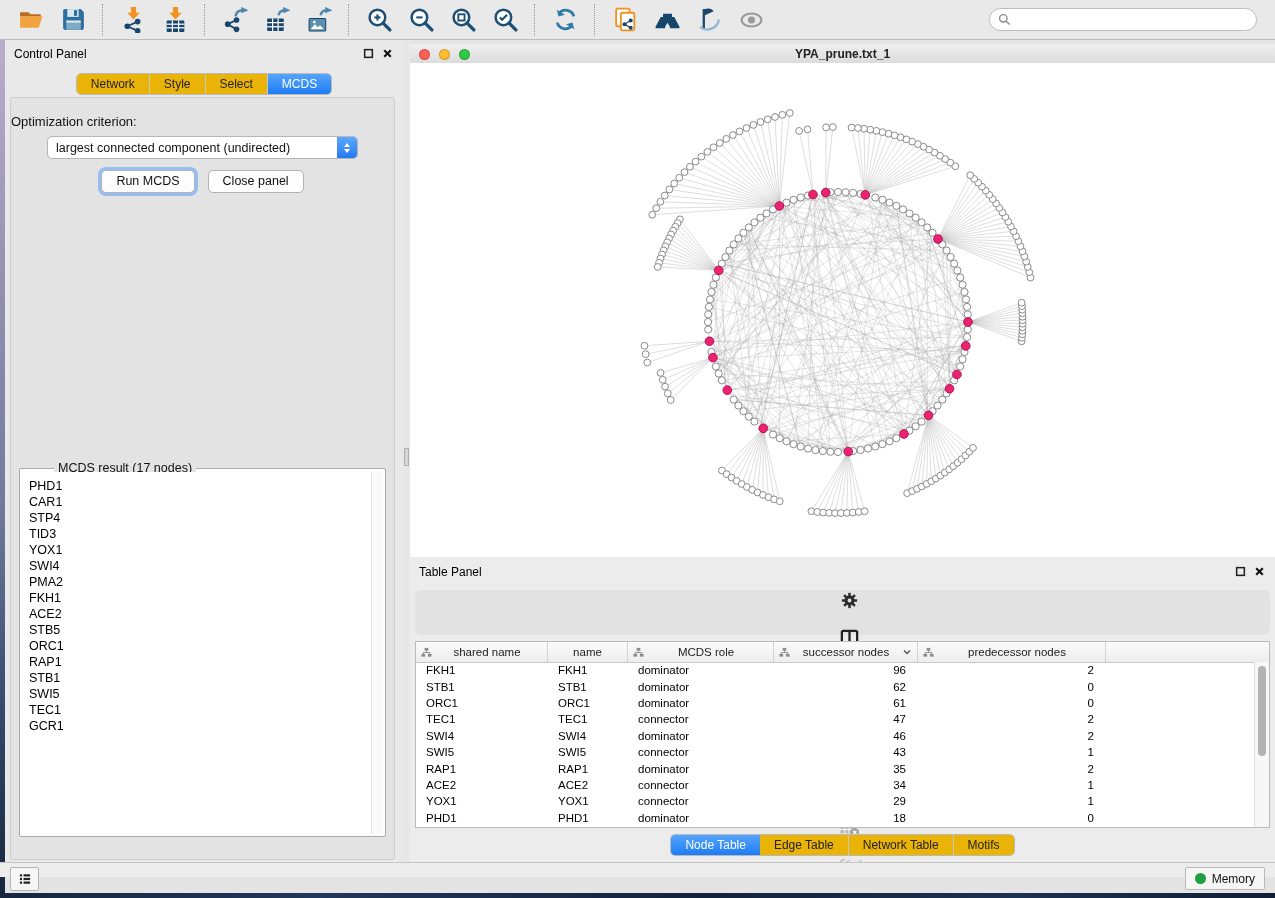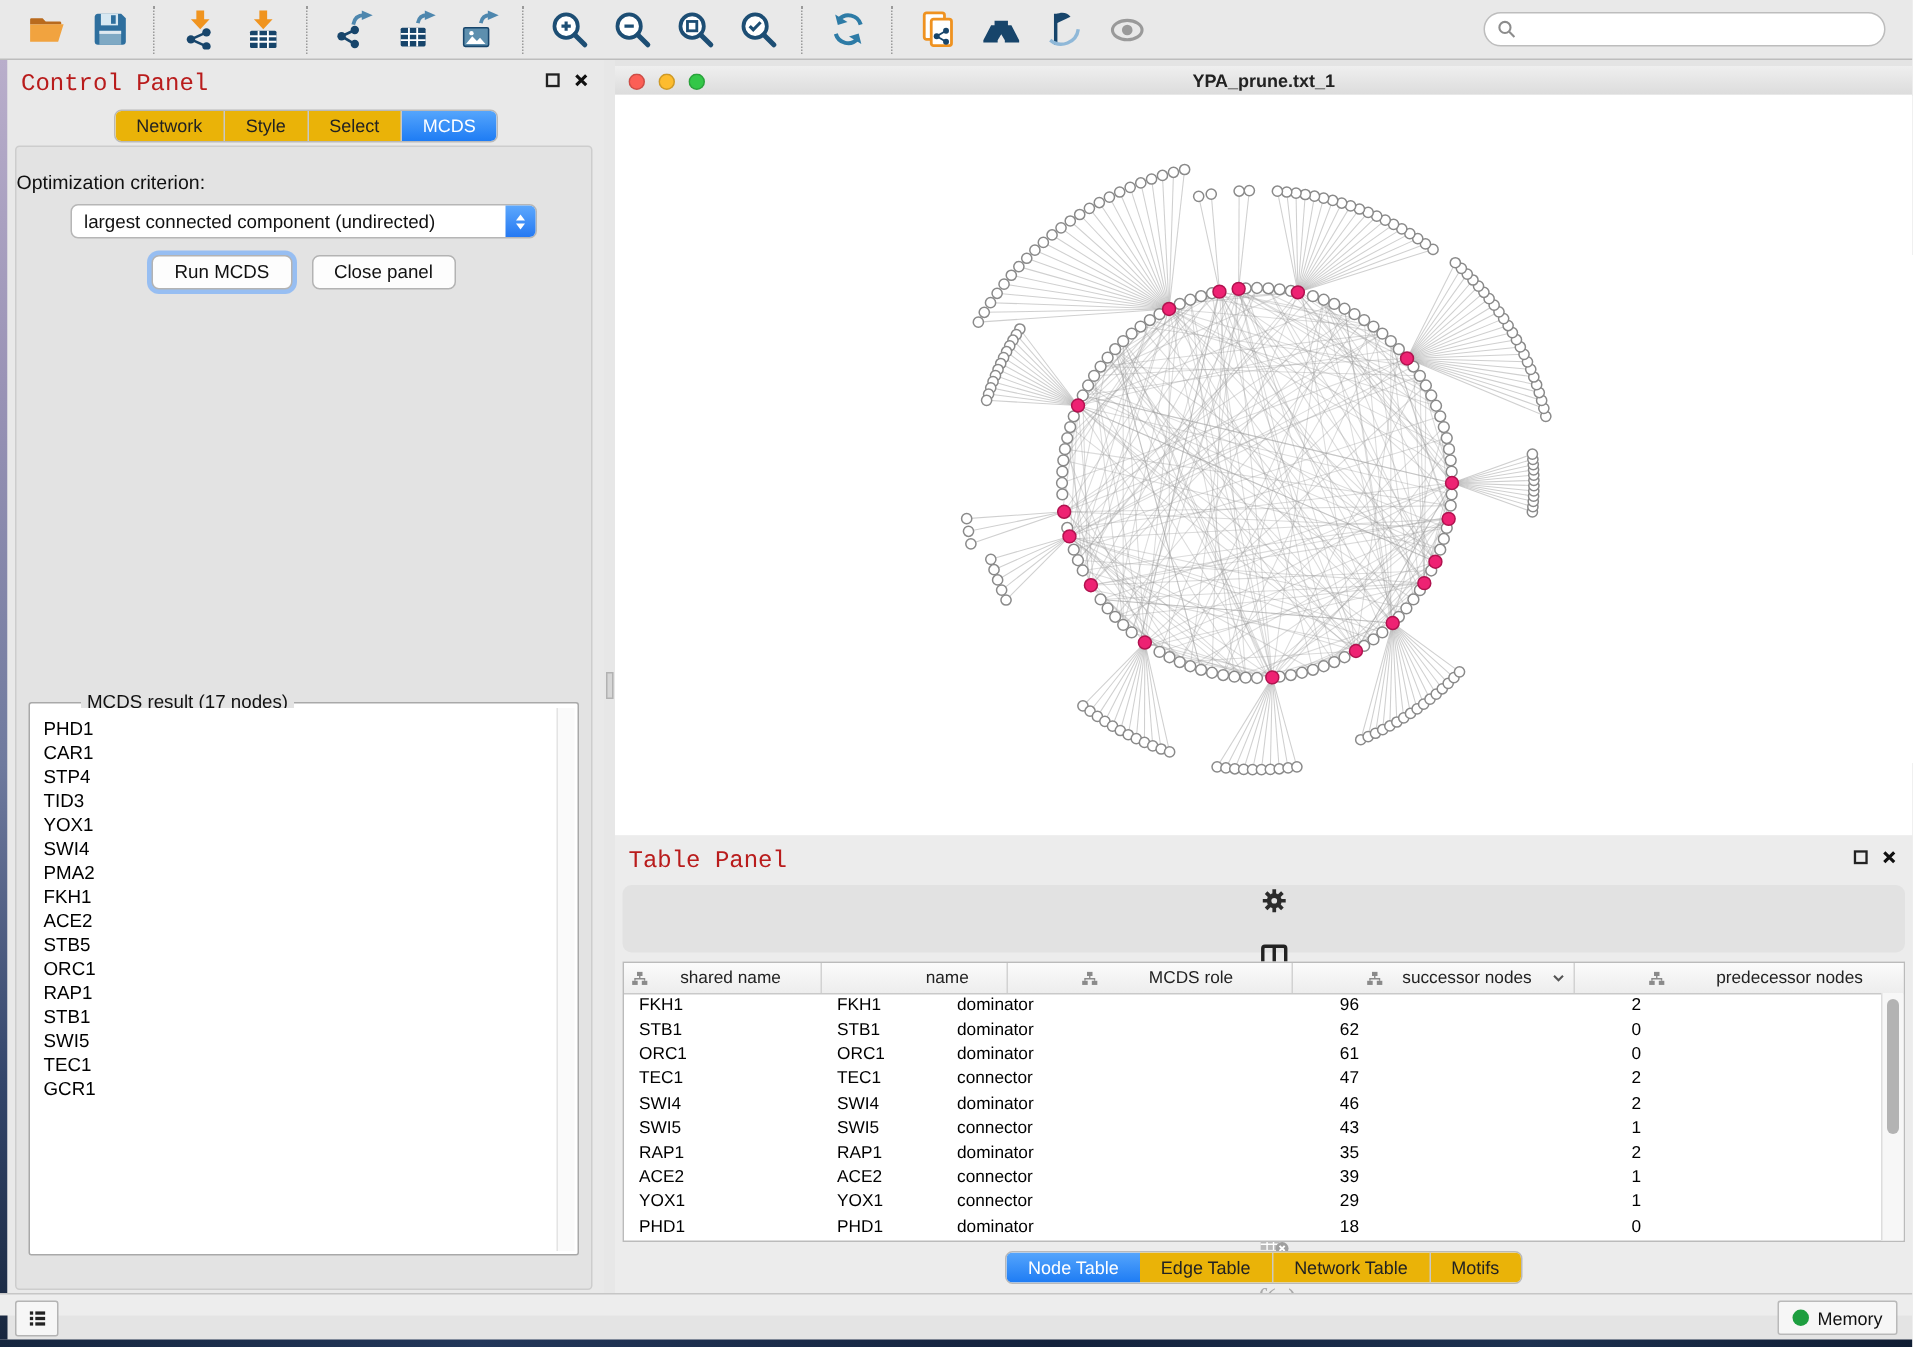--- a/index.html
+++ b/index.html
@@ -16,21 +16,21 @@
   .search-field svg{width:13px;height:13px;margin-right:5px;flex:0 0 auto;}
   .search-field input{border:none;outline:none;background:transparent;flex:1;font-size:12px;font-family:"Liberation Sans",sans-serif;}
   
   .wall-left{position:absolute;left:0;top:40px;width:5px;height:853px;
              background:linear-gradient(180deg,#b9aecb 0%,#9a93b6 25%,#6f7a9e 55%,#33456a 80%,#18273f 100%);}
   .wall-bottom{position:absolute;left:0;top:893px;width:1275px;height:5px;
                background:linear-gradient(90deg,#16263f,#23375a 25%,#14223c 55%,#1d3150 80%,#101d33);}
   
   .cp{position:absolute;left:5px;top:40px;width:398px;height:822px;background:#e9e9e9;}
   .cp-header{position:absolute;left:0;top:0;right:0;height:28px;}
-  .panel-title{position:absolute;left:9px;top:7px;font-size:16px;color:#b91c1c;font-family:Liberation Mono, monospace;}
+  .panel-title{position:absolute;left:9px;top:7px;font-size:12px;color:#000000;}
   .panel-btns{position:absolute;right:10px;top:8px;display:flex;gap:8px;align-items:center;}
   .panel-btns svg{width:11px;height:11px;display:block;}
   .cp-tabs{position:absolute;left:0;right:0;top:33px;display:flex;justify-content:center;}
   .seg{display:flex;border:1px solid #b9b9b9;border-radius:5px;overflow:hidden;background:#fff;height:20px;}
   .seg-item{padding:0 14px;font-size:12px;line-height:20px;color:#222;background:#eab308;border-right:1px solid #c8c8c8;}
   .seg-item:last-child{border-right:none;}
   .seg-item.active{background:linear-gradient(180deg,#55a5fc,#1e7cf4);color:#fff;border-right:none;}
   .cp-body{position:absolute;left:5px;right:8px;top:57px;bottom:2px;background:#e3e3e3;
            border:1px solid #cdcdcd;border-radius:3px;}
   .opt-label{position:absolute;left:0;right:0;top:16px;font-size:13px;color:#111;}
@@ -62,21 +62,21 @@
   .canvas{position:absolute;left:0;top:23px;width:865px;height:494px;background:#fff;}
   
   .tp{position:absolute;left:0;top:517px;right:0;height:305px;background:#ececec;}
   .tp-toolbar{position:absolute;left:5px;right:5px;top:33px;height:45px;background:#e2e2e2;border-radius:6px;
               display:flex;align-items:center;gap:17px;padding-left:14px;flex-direction:column;}
   .tp-toolbar .ticon{width:22px;height:22px;display:flex;align-items:center;justify-content:center;}
   .ticon svg{width:21px;height:21px;}
   .fx-label{font-size:19px;color:#aaa;font-family:"Liberation Serif",serif;font-style:italic;margin-left:2px;}
   .table{position:absolute;left:5px;right:5px;top:84px;height:187px;background:#fff;border:1px solid #bbb;box-sizing:border-box;}
   .thead{display:grid;grid-template-columns:132px 80px 146px 144px 188px 1fr;height:20px;
-         background:linear-gradient(180deg,#fbfbfb,#ededed);border-bottom:1px solid #c9c9c9;gap:44px;}
+         background:linear-gradient(180deg,#fbfbfb,#ededed);border-bottom:1px solid #c9c9c9;}
   .th{display:flex;align-items:center;border-right:1px solid #d2d2d2;font-size:11.5px;color:#222;padding:0 5px;box-sizing:border-box;}
   .th .lbl{flex:1;text-align:center;}
   .th svg.tree{width:11px;height:11px;flex:0 0 auto;}
   .th svg.chev{width:10px;height:10px;flex:0 0 auto;}
   .tbody{position:absolute;left:0;right:14px;top:20px;bottom:0;overflow:hidden;}
   .tr{display:grid;grid-template-columns:132px 80px 146px 144px 188px 1fr;height:16.4px;align-items:center;
       font-size:11.5px;color:#000;}
   .td{padding:0 0 0 10px;white-space:nowrap;overflow:hidden;}
   .td.num{text-align:right;padding:0 12px 0 0;}
   .tscroll{position:absolute;right:0;top:20px;bottom:0;width:14px;background:#f7f7f7;border-left:1px solid #ddd;}
@@ -1151,21 +1151,21 @@
               <div class="td">RAP1</div>
               <div class="td">dominator</div>
               <div class="td num">35</div>
               <div class="td num">2</div>
               <div class="td"></div>
             </div>
             <div class="tr">
               <div class="td">ACE2</div>
               <div class="td">ACE2</div>
               <div class="td">connector</div>
-              <div class="td num">39</div>
+              <div class="td num">34</div>
               <div class="td num">1</div>
               <div class="td"></div>
             </div>
             <div class="tr">
               <div class="td">YOX1</div>
               <div class="td">YOX1</div>
               <div class="td">connector</div>
               <div class="td num">29</div>
               <div class="td num">1</div>
               <div class="td"></div>

